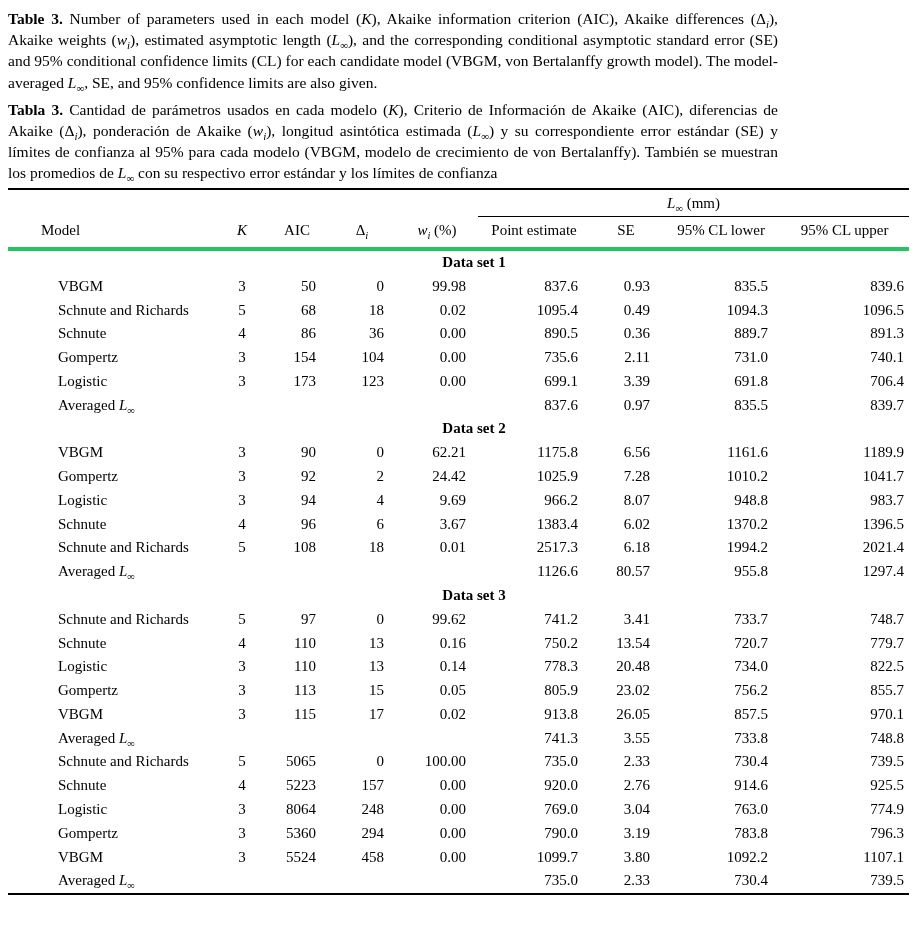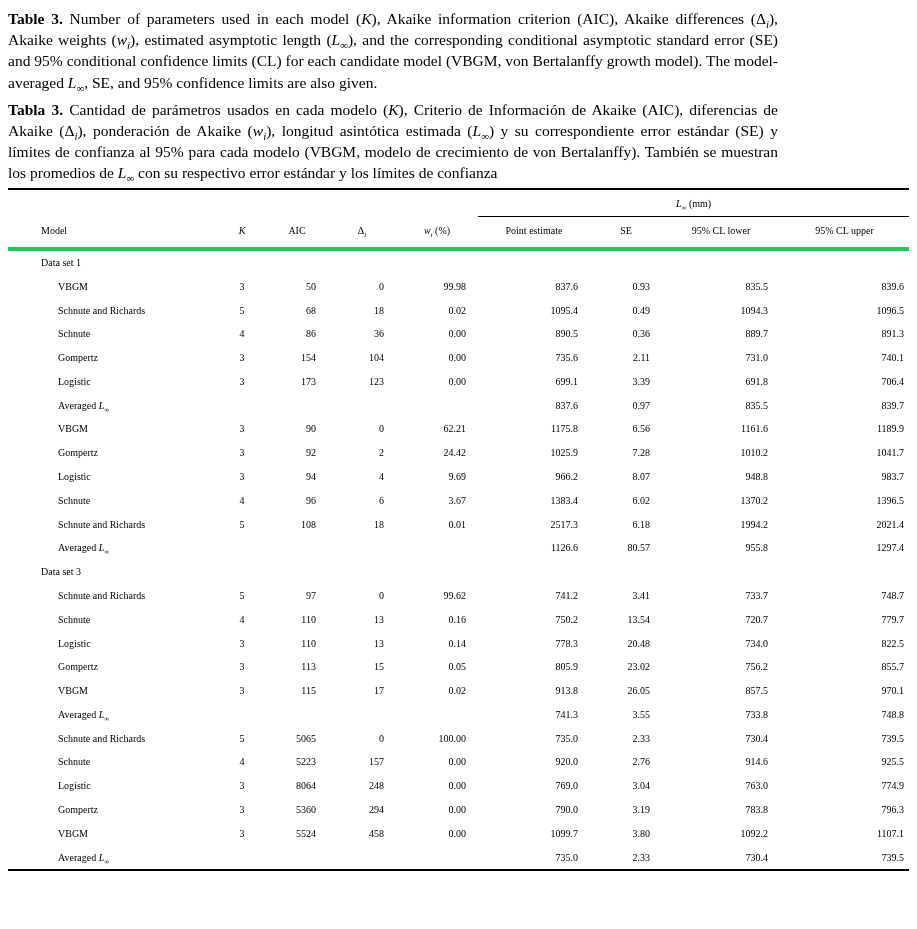--- a/index.html
+++ b/index.html
@@ -19,21 +19,21 @@
   .it { font-style: italic; }
   .bd { font-weight: bold; }
   sub { font-size: 0.7em; line-height: 0; }
 
   table.data-table {
     width: 901px; table-layout: fixed;
     border-collapse: collapse;
     margin-top: 4px;
     border-top: 2px solid #000;
     border-bottom: 2px solid #000;
-    font-size: 10px;
+    font-size: 15px;
   }
   .col-model { width: 210px; }
   .col-k     { width: 48px; }
   .col-aic   { width: 62px; }
   .col-delta { width: 68px; }
   .col-w     { width: 82px; }
   .col-pe    { width: 112px; }
   .col-se    { width: 72px; }
   .col-cll   { width: 118px; }
   .col-clu   { width: 129px; }
@@ -42,21 +42,21 @@
     font-weight: normal; text-align: center;
     vertical-align: bottom; padding: 5px 2px 8px;
     line-height: 17px;
   }
   th.spacer { padding: 5px 2px 2px; }
   th.span-head { border-bottom: 1px solid #000; padding: 5px 2px 4px; }
   tr.col-head-row th { border-bottom: 4px solid #22c55e; }
   th.model-head { text-align: left; padding-left: 33px; }
 
   tbody td { line-height: 19px; padding: 2.4px 2px; }
-  td.section-title { font-weight: normal; padding-left: 33px; }
+  td.section-title { font-weight: bold; padding-left: 33px; text-align: center; }
   td.model-cell { padding-left: 50px; }
   td.k-cell { text-align: center; }
   td.num-cell { text-align: right; padding-right: 12px; }
   td.num-cell:last-child { padding-right: 5px; }
 </style>
 </head>
 <body>
 
 <div class="page">
   <p class="caption"><span class="bd">Table 3.</span><span> Number of parameters used in each model (</span><span class="it">K</span><span>), Akaike information criterion (AIC), Akaike differences (Δ</span><sub class="it">i</sub><span>), Akaike weights (</span><span class="it">w</span><sub class="it">i</sub><span>), estimated asymptotic length (</span><span class="it">L</span><sub>∞</sub><span>), and the corresponding conditional asymptotic standard error (SE) and 95% conditional confidence limits (CL) for each candidate model (VBGM, von Bertalanffy growth model). The model-averaged </span><span class="it">L</span><sub>∞</sub><span>, SE, and 95% confidence limits are also given.</span></p>
@@ -155,20 +155,23 @@
           <td class="k-cell"></td>
           <td class="num-cell"></td>
           <td class="num-cell"></td>
           <td class="num-cell"></td>
           <td class="num-cell">837.6</td>
           <td class="num-cell">0.97</td>
           <td class="num-cell">835.5</td>
           <td class="num-cell">839.7</td>
         </tr>
         <tr>
+          <td colspan="9" class="section-title">Data set 2</td>
+        </tr>
+        <tr>
           <td class="model-cell"><span>VBGM</span></td>
           <td class="k-cell">3</td>
           <td class="num-cell">90</td>
           <td class="num-cell">0</td>
           <td class="num-cell">62.21</td>
           <td class="num-cell">1175.8</td>
           <td class="num-cell">6.56</td>
           <td class="num-cell">1161.6</td>
           <td class="num-cell">1189.9</td>
         </tr>

